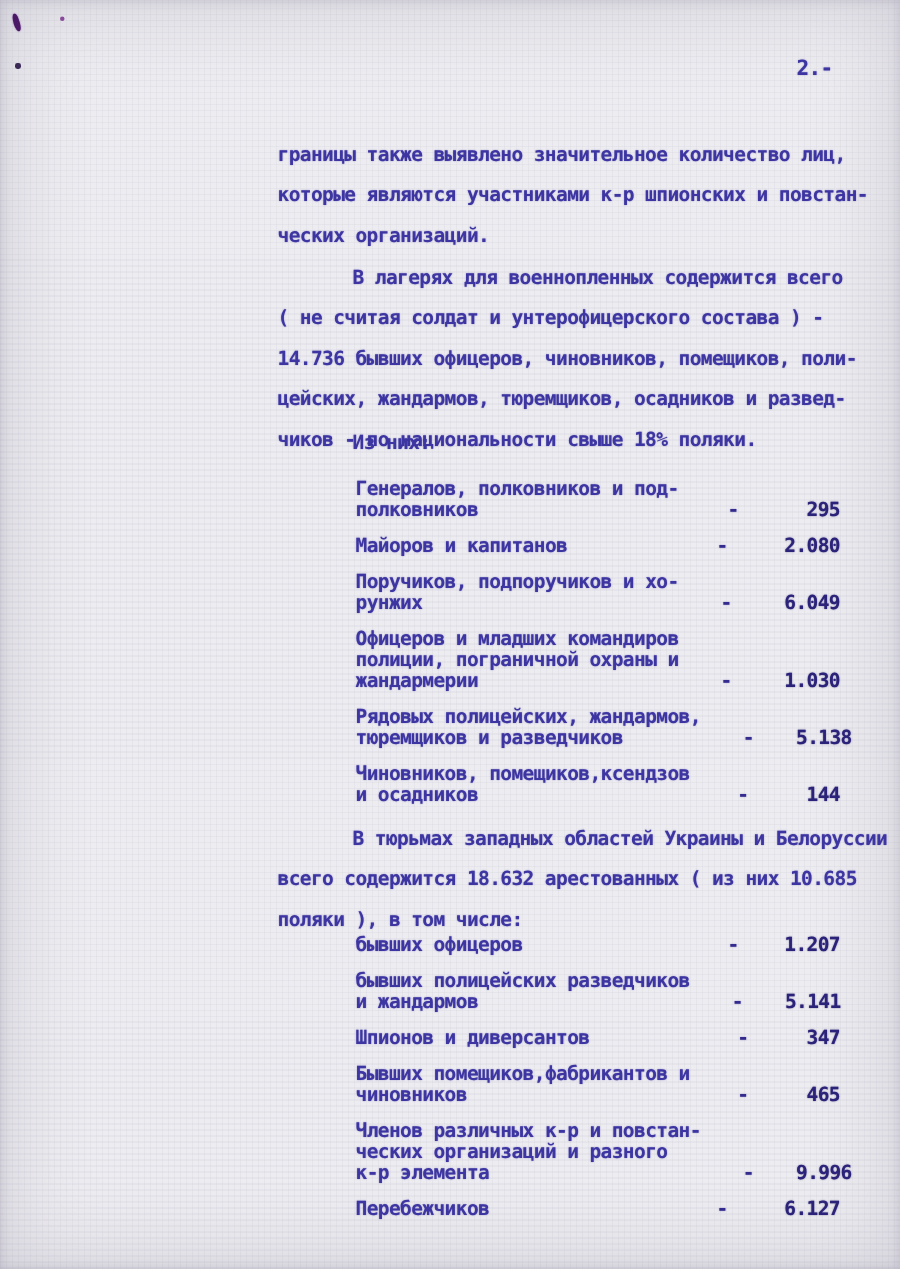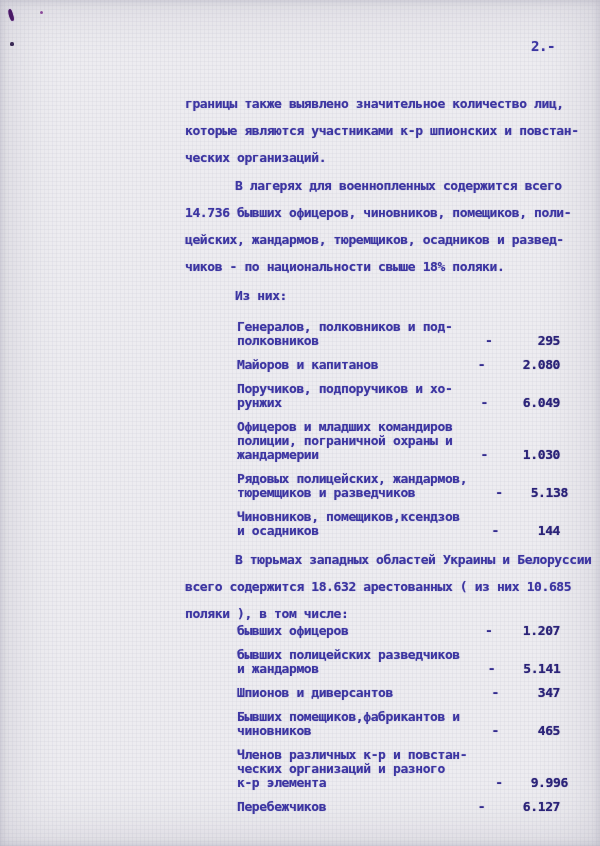--- a/index.html
+++ b/index.html
@@ -109,20 +109,21 @@
   <div class="pageno">2.-</div>
 
   <div class="para p1">
     <div>границы также выявлено значительное количество лиц,</div>
     <div>которые являются участниками к-р шпионских и повстан-</div>
     <div>ческих организаций.</div>
   </div>
 
   <div class="para p2">
     <div class="indent">В лагерях для военнопленных содержится всего</div>
+    <div>( не считая солдат и унтерофицерского состава ) -</div>
     <div>14.736 бывших офицеров, чиновников, помещиков, поли-</div>
     <div>цейских, жандармов, тюремщиков, осадников и развед-</div>
     <div>чиков - по национальности свыше 18% поляки.</div>
   </div>
 
   <div class="iznih">Из них:</div>
 
   <div class="tbl t1">
     <div class="trow">
       <div class="tlabel">

